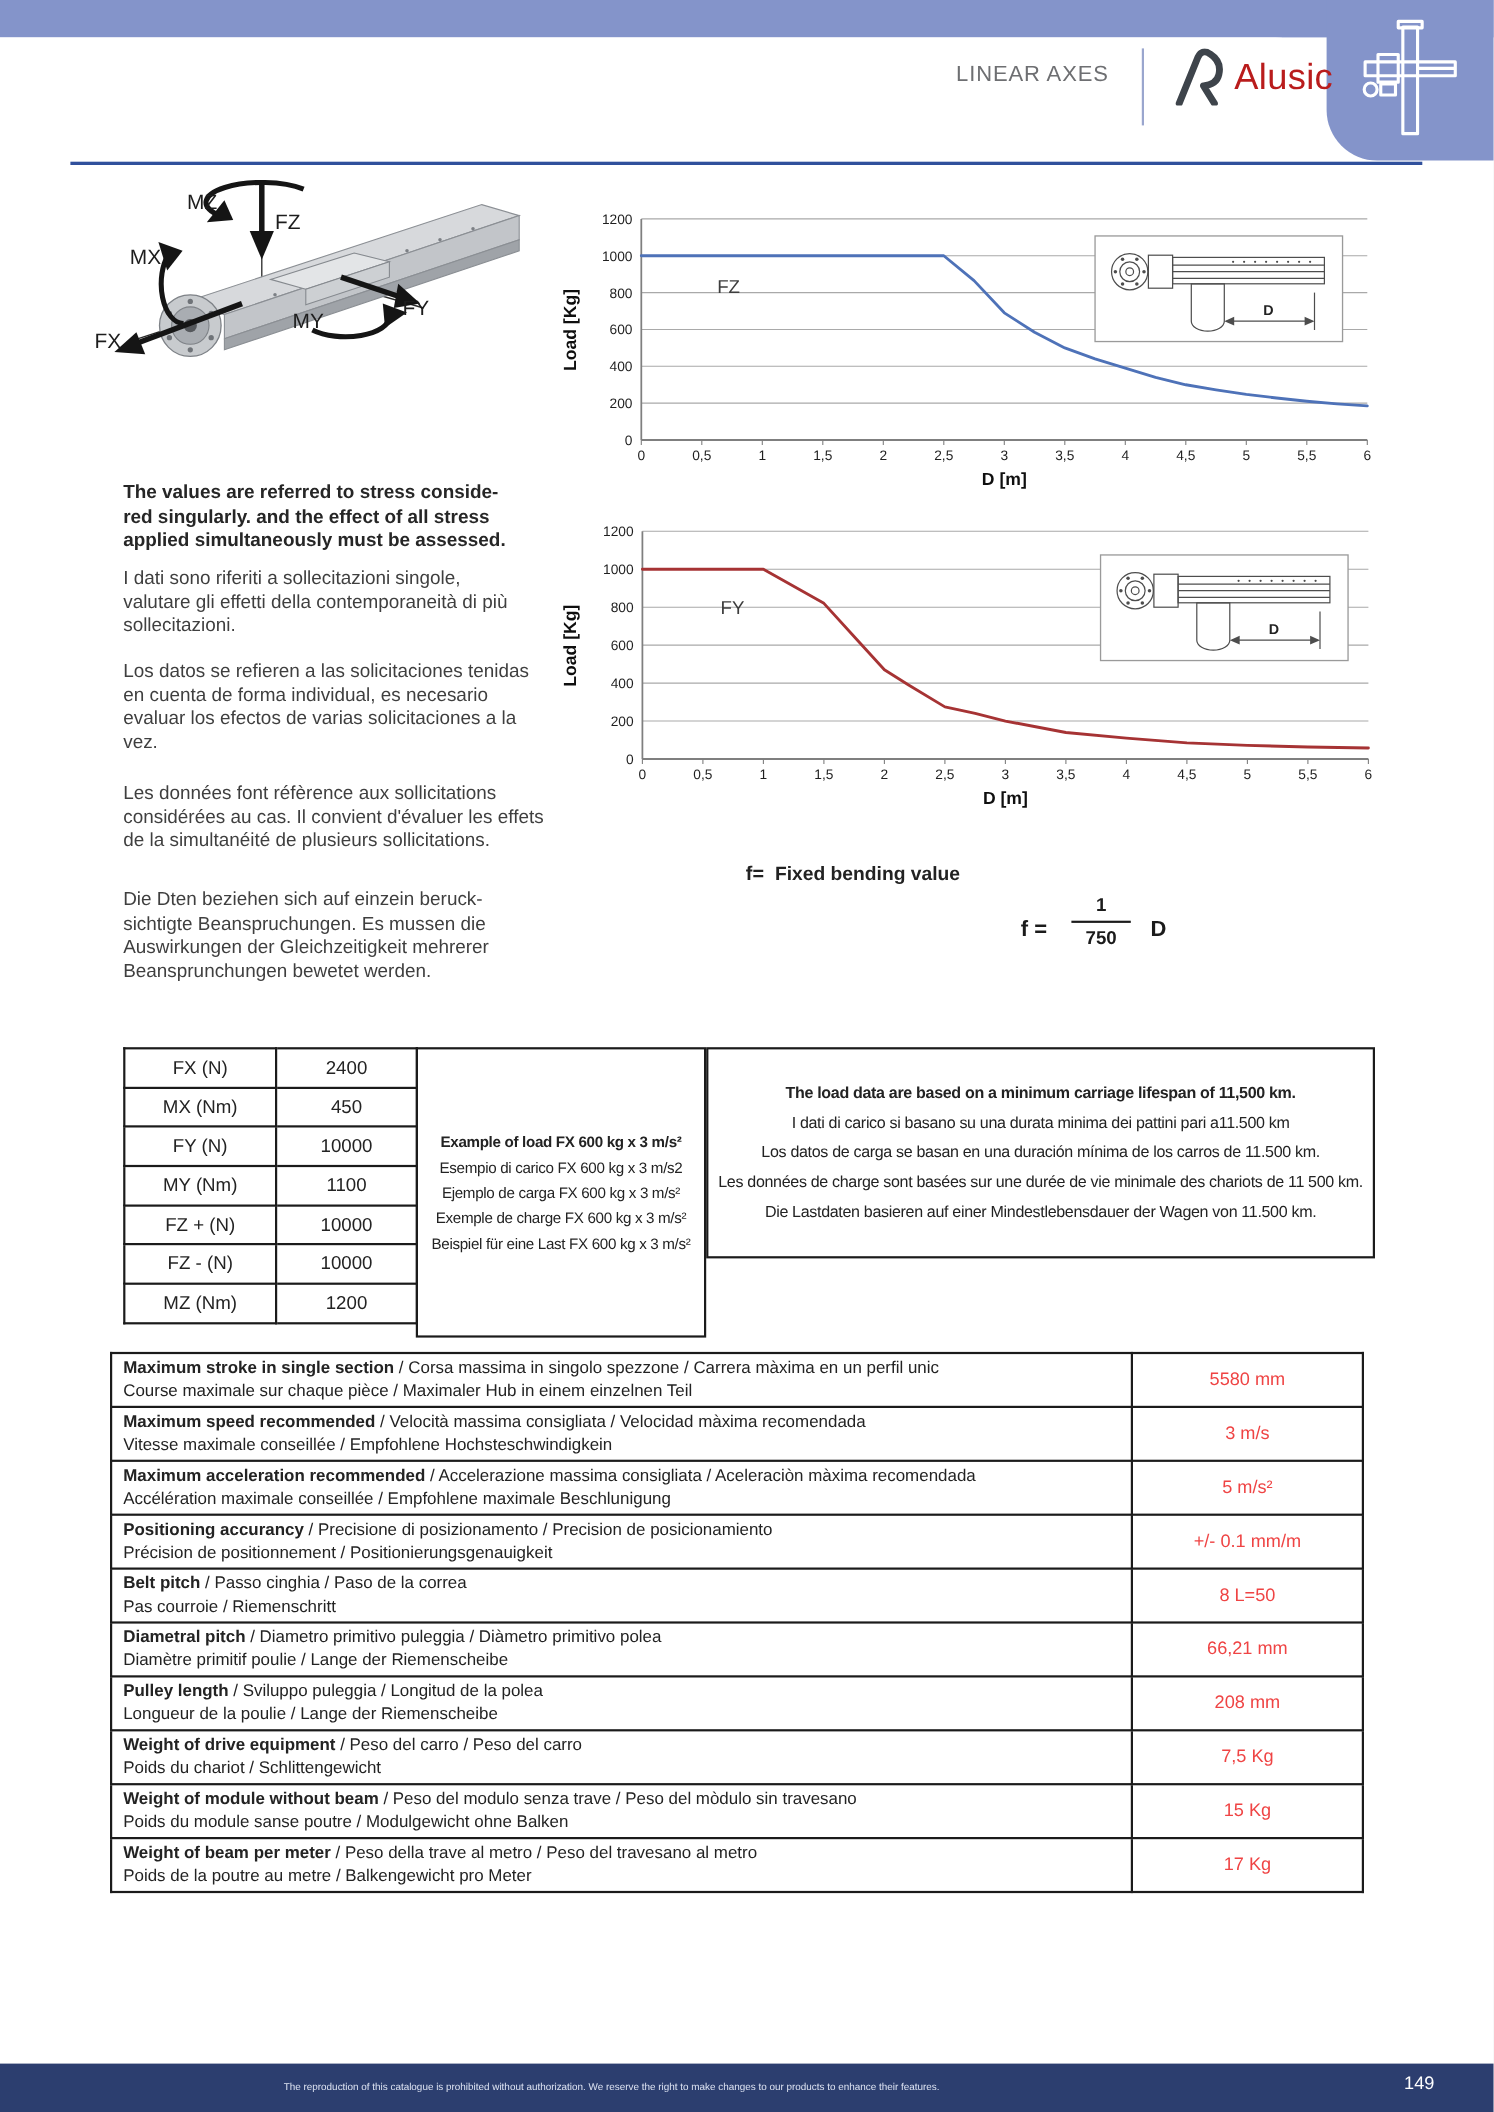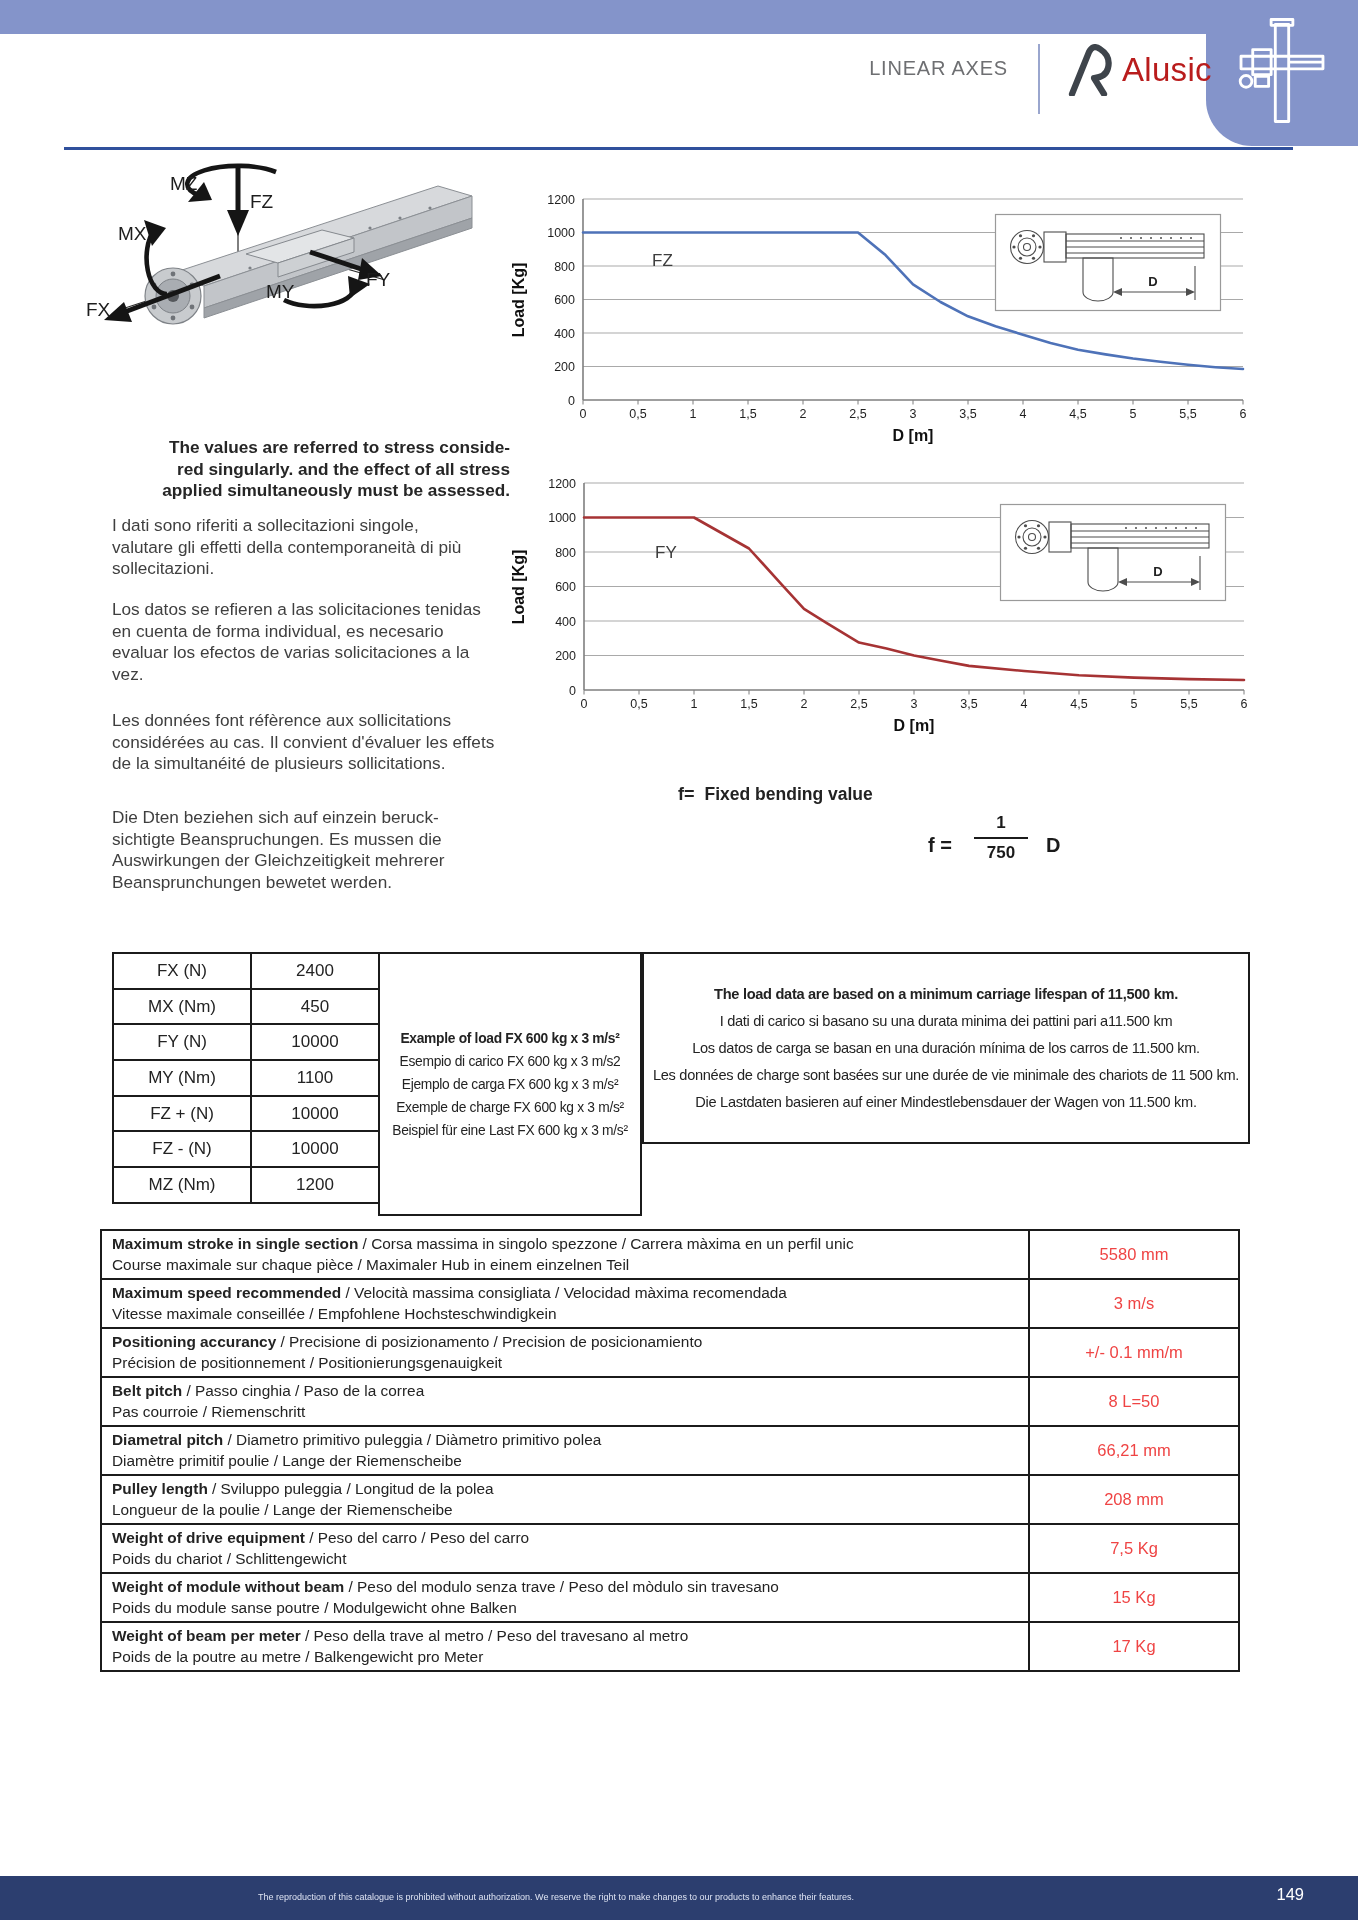--- a/index.html
+++ b/index.html
@@ -11,21 +11,21 @@
   .corner-block{right:0;top:0;width:152px;height:146px;background:#8494ca;border-bottom-left-radius:46px;
                 display:flex;align-items:center;justify-content:center;}
   .header-white{left:0;top:34px;right:152px;height:114px;background:#ffffff;border-top-right-radius:46px;}
   .section-label{left:830px;top:57px;width:178px;text-align:right;font-size:20px;color:#6e6f72;letter-spacing:0.8px;}
   .header-divider{left:1038px;top:44px;width:2px;height:70px;background:#9aa6ce;}
   .logo-wrap{left:1068px;top:44px;display:flex;align-items:center;gap:8px;}
   .brand-text{font-size:33px;color:#b91c1c;font-weight:500;letter-spacing:0.3px;}
   .header-rule{left:64px;top:147px;width:1229px;height:3px;background:#30509c;}
   
   .intro{left:112px;width:398px;font-size:17.2px;line-height:21.6px;color:#3f3f3f;white-space:pre-line;}
-  .intro.b{font-weight:bold;color:#262626;text-align:right;}
+  .intro.b{font-weight:bold;color:#262626;}
   
   .tick{font-size:12.5px;fill:#1f1f1f;}
   .serieslabel{font-size:17px;fill:#3d3d3d;}
   .axistitle{font-size:16px;font-weight:bold;fill:#0f0f0f;}
   
   .bend-prefix{font-size:18px;font-weight:bold;color:#222;}
   .bend-title{font-size:17.5px;font-weight:bold;color:#222;line-height:21.4px;}
   .bend-lines{font-size:17px;line-height:21.4px;color:#3f3f3f;white-space:pre-line;}
   .formula-lhs,.formula-var{font-size:20px;font-weight:bold;color:#1b1b1b;}
   .frac{width:62px;text-align:center;font-weight:bold;color:#1b1b1b;font-size:17px;}
@@ -390,20 +390,27 @@
         </tr>
         <tr>
           <td class="lab">
             <div class="l1"><span class="b">Maximum speed recommended</span> / Velocità massima consigliata / Velocidad màxima recomendada</div>
             <div class="l2">Vitesse maximale conseillée / Empfohlene Hochsteschwindigkein</div>
           </td>
           <td class="val">3 m/s</td>
         </tr>
         <tr>
           <td class="lab">
+            <div class="l1"><span class="b">Maximum acceleration recommended</span> / Accelerazione massima consigliata / Aceleraciòn màxima recomendada</div>
+            <div class="l2">Accélération maximale conseillée / Empfohlene maximale Beschlunigung</div>
+          </td>
+          <td class="val">5 m/s²</td>
+        </tr>
+        <tr>
+          <td class="lab">
             <div class="l1"><span class="b">Positioning accurancy</span> / Precisione di posizionamento / Precision de posicionamiento</div>
             <div class="l2">Précision de positionnement / Positionierungsgenauigkeit</div>
           </td>
           <td class="val">+/- 0.1 mm/m</td>
         </tr>
         <tr>
           <td class="lab">
             <div class="l1"><span class="b">Belt pitch</span> / Passo cinghia / Paso de la correa</div>
             <div class="l2">Pas courroie / Riemenschritt</div>
           </td>

